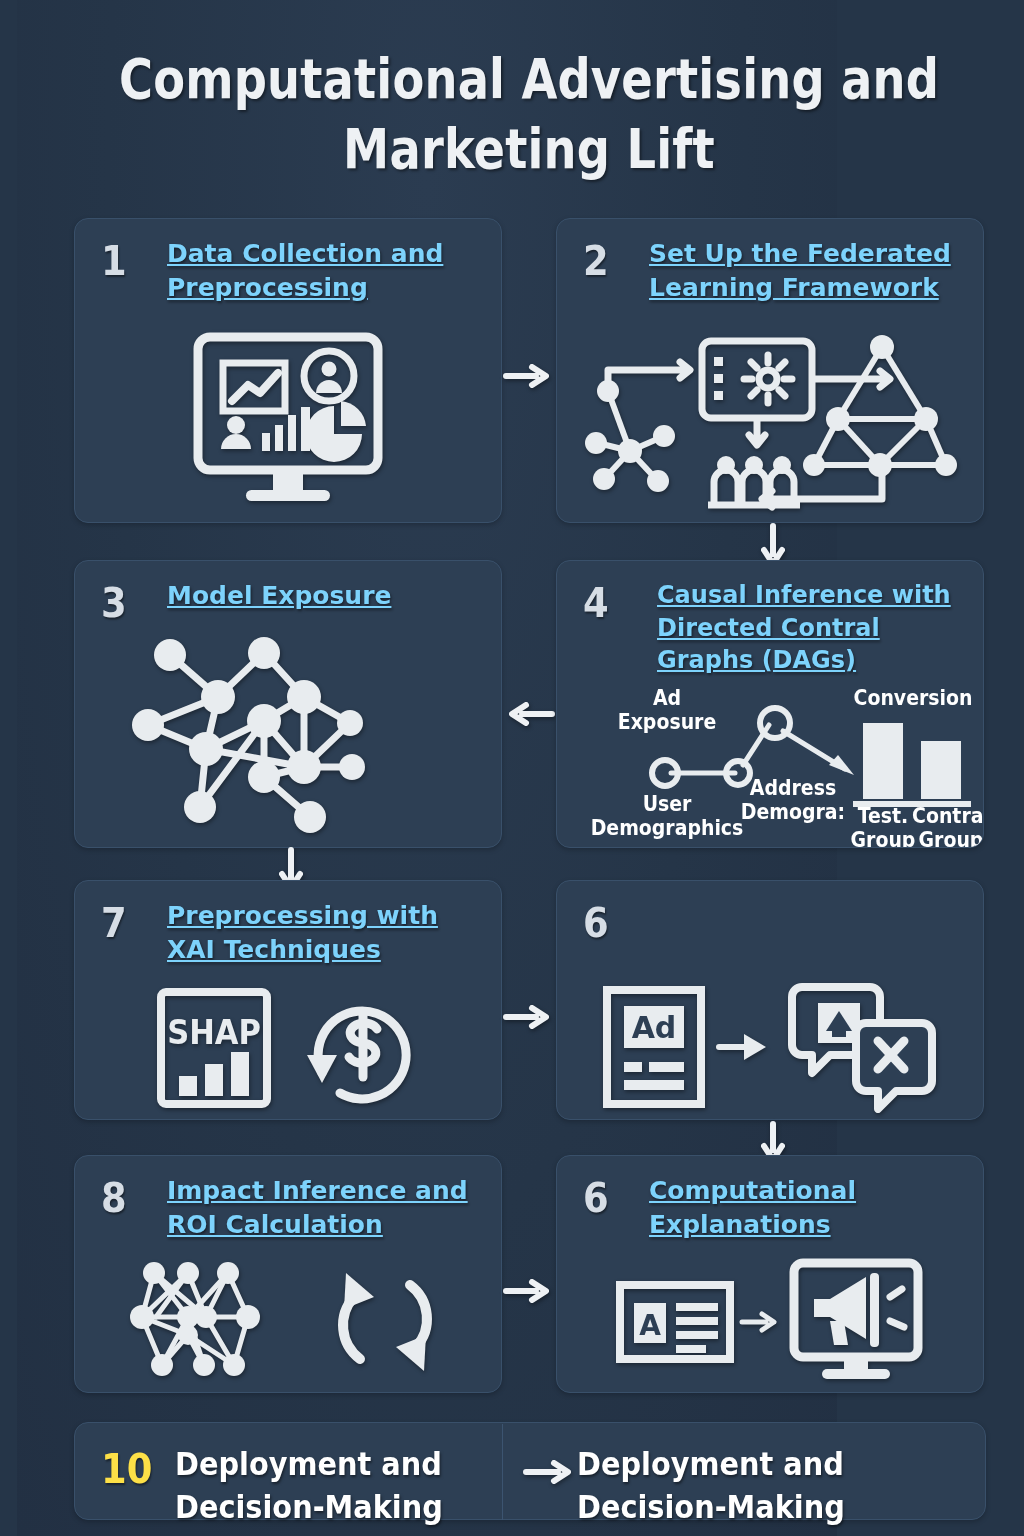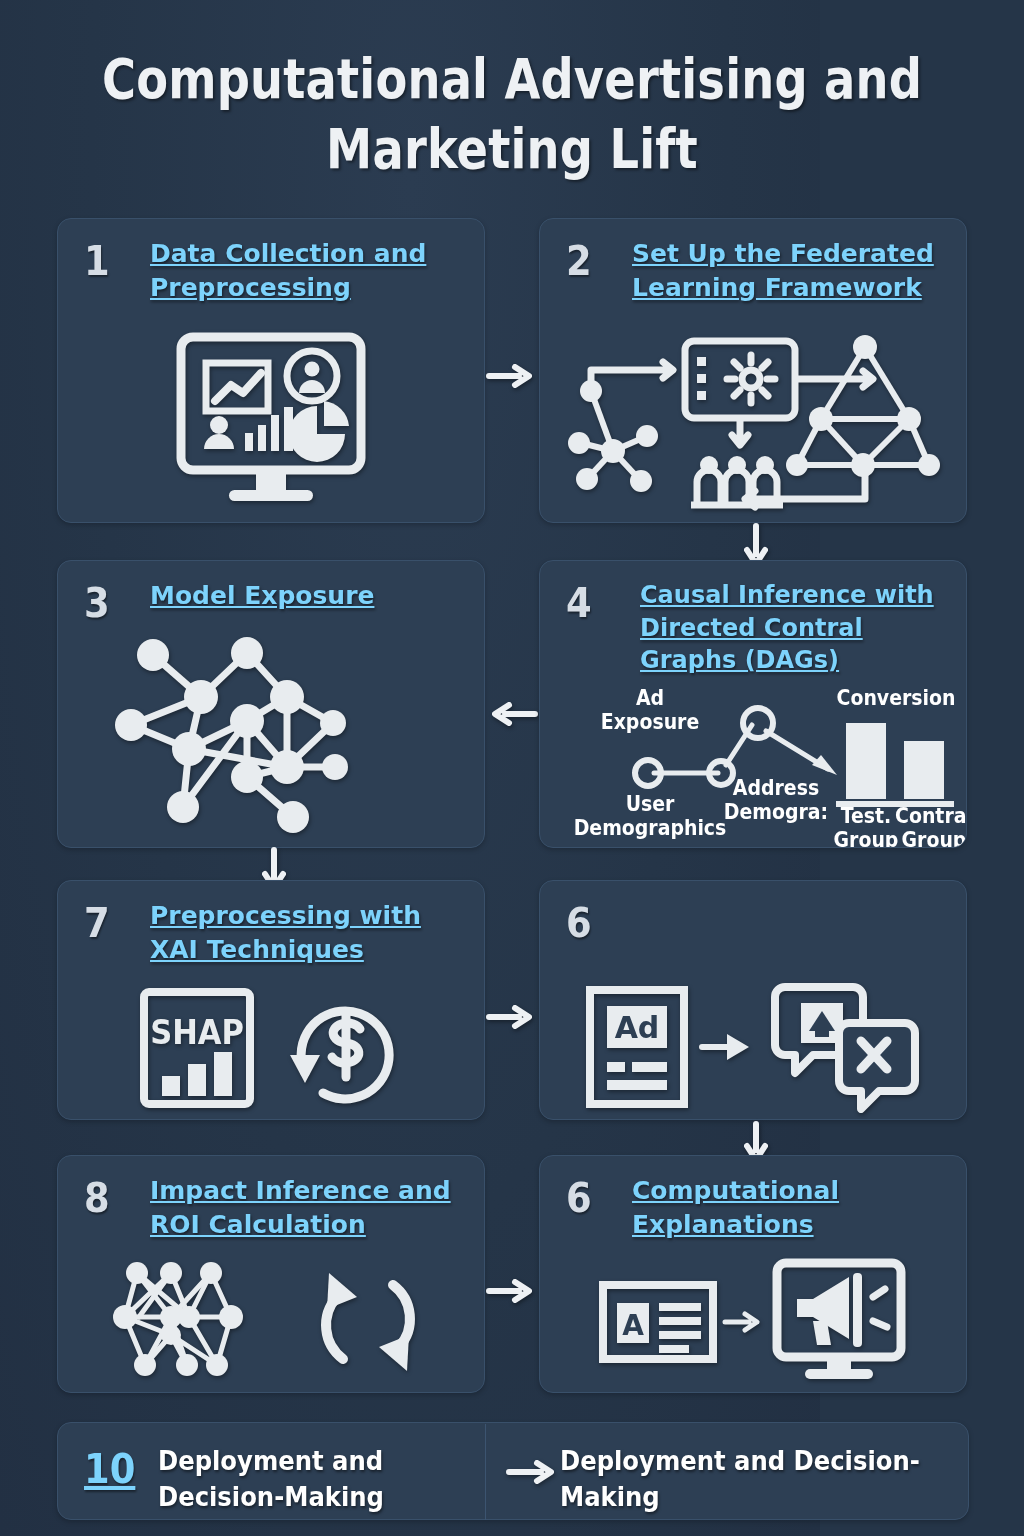--- a/index.html
+++ b/index.html
@@ -11,20 +11,21 @@
     font-family: "Liberation Sans", sans-serif;
     overflow: hidden;
   }
 
   #page {
     position: relative;
     width: 820px;
     height: 1536px;
     background:
       radial-gradient(ellipse at 50% 12%, #2b3c51 0%, #253548 55%, #223043 100%);
+    margin-left: 17px;
   }
 
   
   #title {
     position: absolute;
     top: 44px;
     left: 0;
     width: 1024px;
     text-align: center;
     color: #eef1f4;
@@ -109,34 +110,33 @@
     left: 427px;
     top: 1px;
     width: 1px;
     height: 96px;
     background: #3c5470;
   }
   #foot .fnum {
     position: absolute;
     left: 26px;
     top: 26px;
-    color: #7dd3fc;
+    color: #fde047;
     font-family: "DejaVu Sans Condensed", "Liberation Sans Narrow", "Liberation Sans", sans-serif;
     font-weight: bold;
     font-size: 41px;
     line-height: 1;
     text-shadow: 1px 2px 2px rgba(0,0,0,0.45);
-    text-decoration: underline;
   }
   #foot .flabel {
     position: absolute;
     color: #ffffff;
     font-family: "DejaVu Sans Condensed", "Liberation Sans Narrow", "Liberation Sans", sans-serif;
     font-weight: bold;
-    font-size: 27px;
+    font-size: 32px;
     line-height: 1.34;
     text-shadow: 1px 2px 3px rgba(0,0,0,0.5);
   }
   #foot .fl-left  { left: 100px; top: 20px; width: 300px; }
   #foot .fl-right { left: 502px; top: 20px; width: 370px; }
 </style>
 </head>
 <body>
 
 <div id="page">

